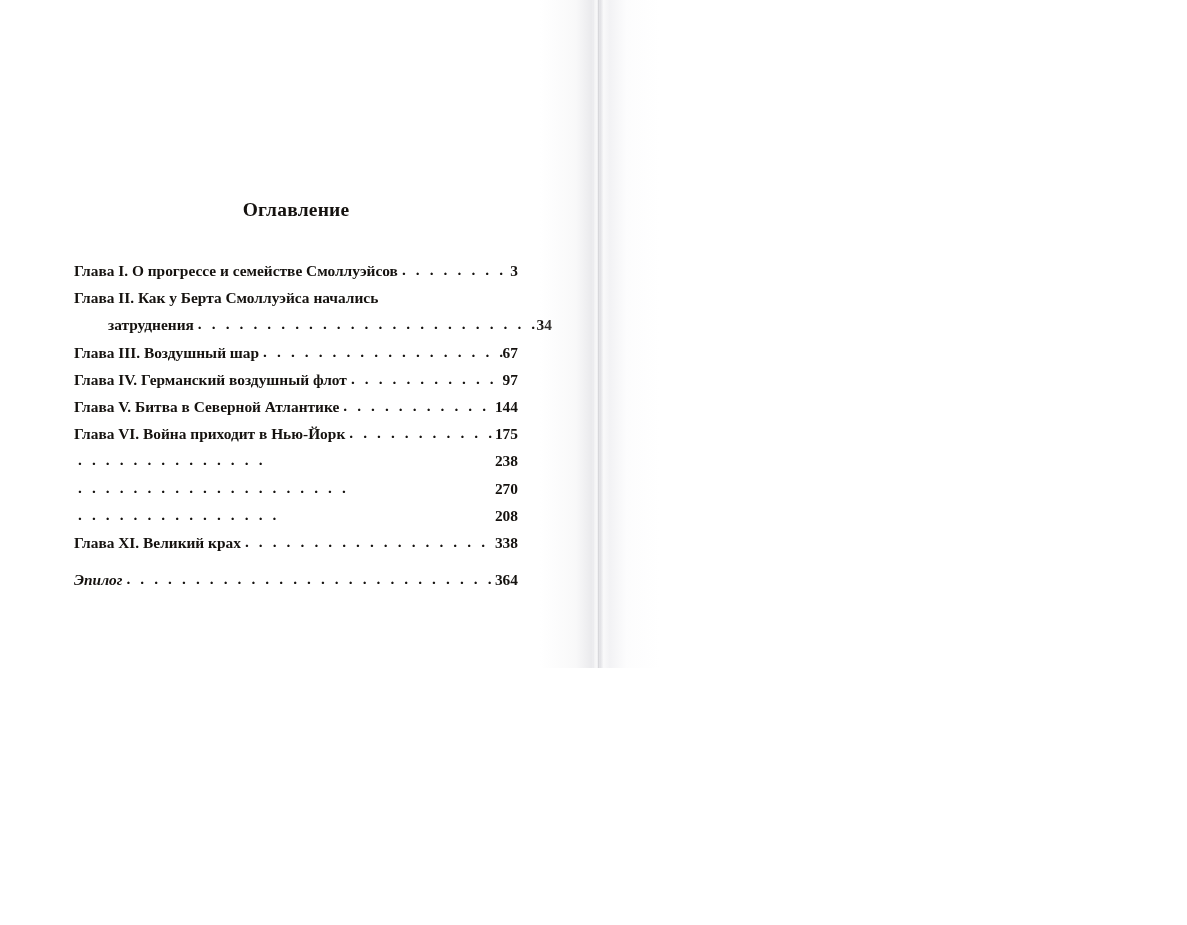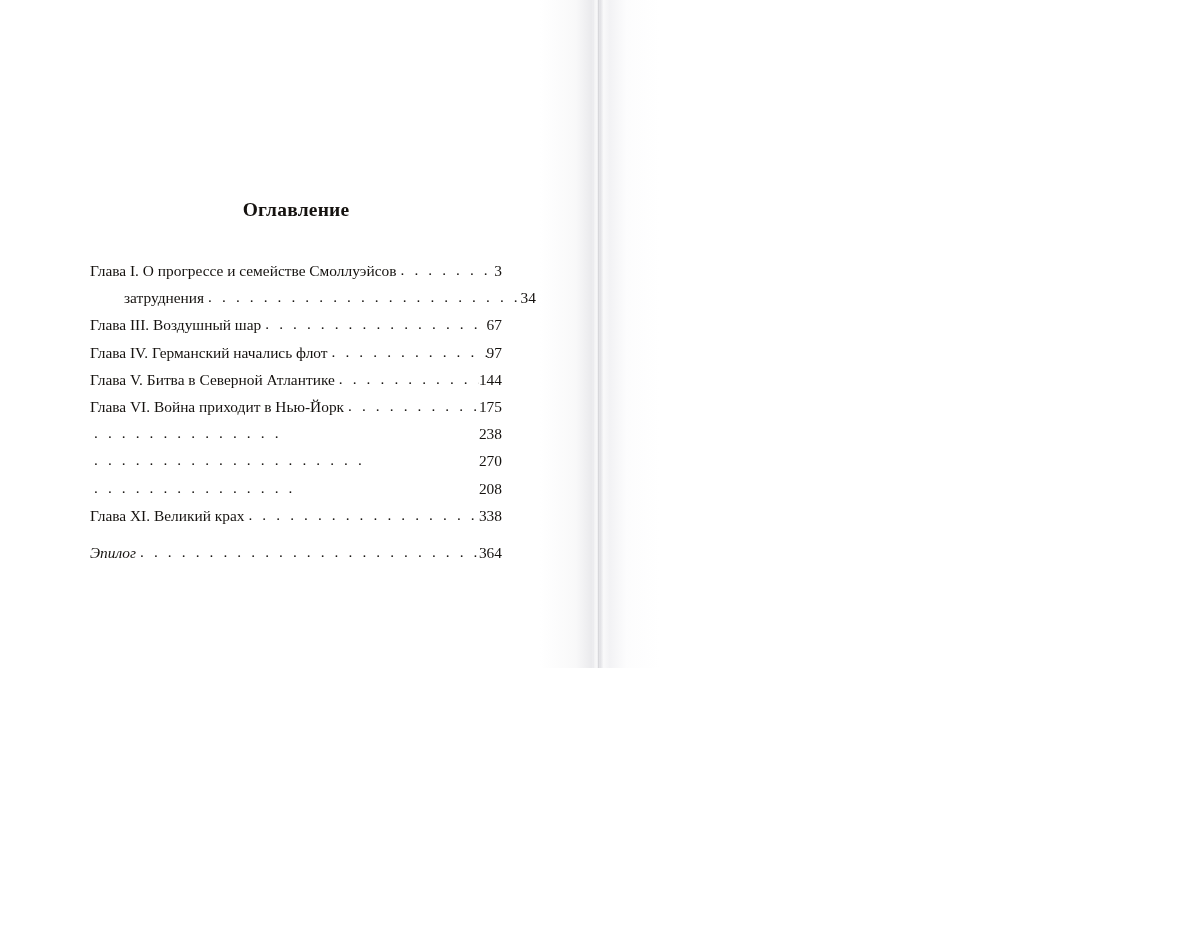--- a/index.html
+++ b/index.html
@@ -81,24 +81,25 @@
   }
   .toc-title {
     font-size: 19.5px;
     font-weight: bold;
     text-align: center;
     letter-spacing: 0.2px;
     margin: 0 0 36px 0;
   }
   .toc-list {
     list-style: none;
-    margin: 16px;
+    margin: 0;
     padding: 0;
     font-size: 15.4px;
     line-height: 27.2px;
+    font-weight: bold;
   }
   .toc-item {
     display: block;
     margin: 0;
     padding: 0;
     position: relative;
   }
   .toc-row {
     display: flex;
     align-items: baseline;
@@ -146,38 +147,41 @@
 
         <div class="toc-item">
           <div class="toc-row">
             <span class="toc-label">Глава I. О прогрессе и семействе Смоллуэйсов</span>
             <span class="toc-leader">. . . . . . . .</span>
             <span class="toc-page">3</span>
           </div>
         </div>
 
         <div class="toc-item">
+          <div class="toc-row">
+            <span class="toc-label">Глава II. Как у Берта Смоллуэйса начались</span>
+          </div>
           <div class="toc-row toc-cont">
             <span class="toc-label">затруднения</span>
             <span class="toc-leader">. . . . . . . . . . . . . . . . . . . . . . . . . . . . . .</span>
             <span class="toc-page">34</span>
           </div>
         </div>
 
         <div class="toc-item">
           <div class="toc-row">
             <span class="toc-label">Глава III. Воздушный шар</span>
             <span class="toc-leader">. . . . . . . . . . . . . . . . . . . . . .</span>
             <span class="toc-page">67</span>
           </div>
         </div>
 
         <div class="toc-item">
           <div class="toc-row">
-            <span class="toc-label">Глава IV. Германский начались флот</span>
+            <span class="toc-label">Глава IV. Германский воздушный флот</span>
             <span class="toc-leader">. . . . . . . . . . . . .</span>
             <span class="toc-page">97</span>
           </div>
         </div>
 
         <div class="toc-item">
           <div class="toc-row">
             <span class="toc-label">Глава V. Битва в Северной Атлантике</span>
             <span class="toc-leader">. . . . . . . . . . . . . .</span>
             <span class="toc-page">144</span>

